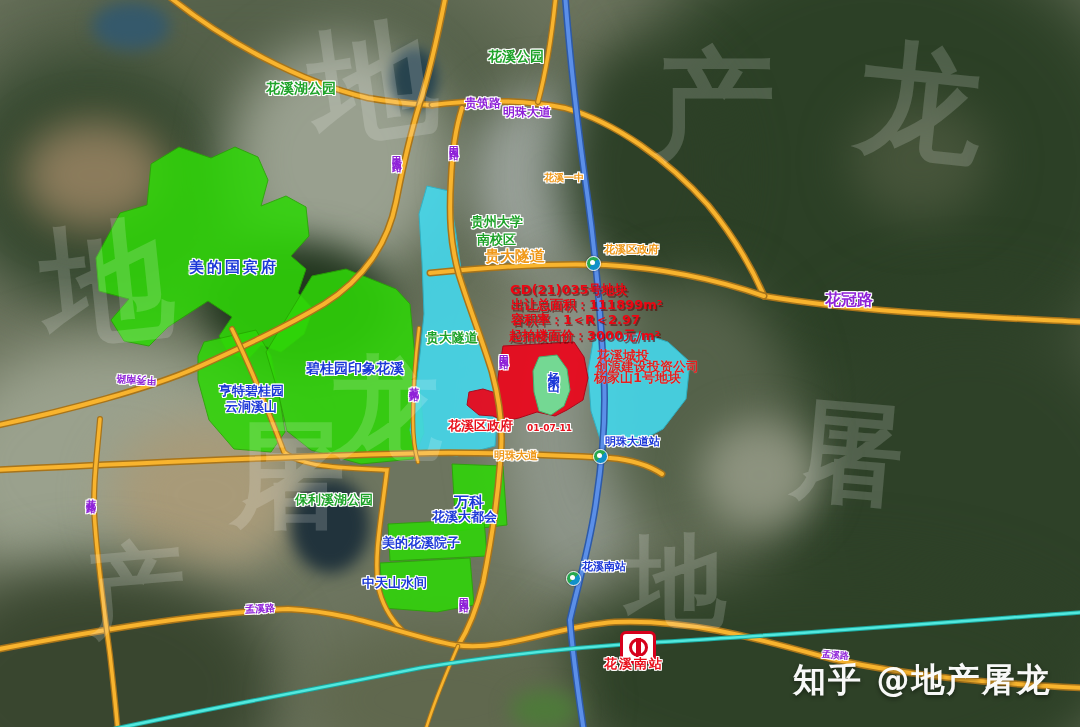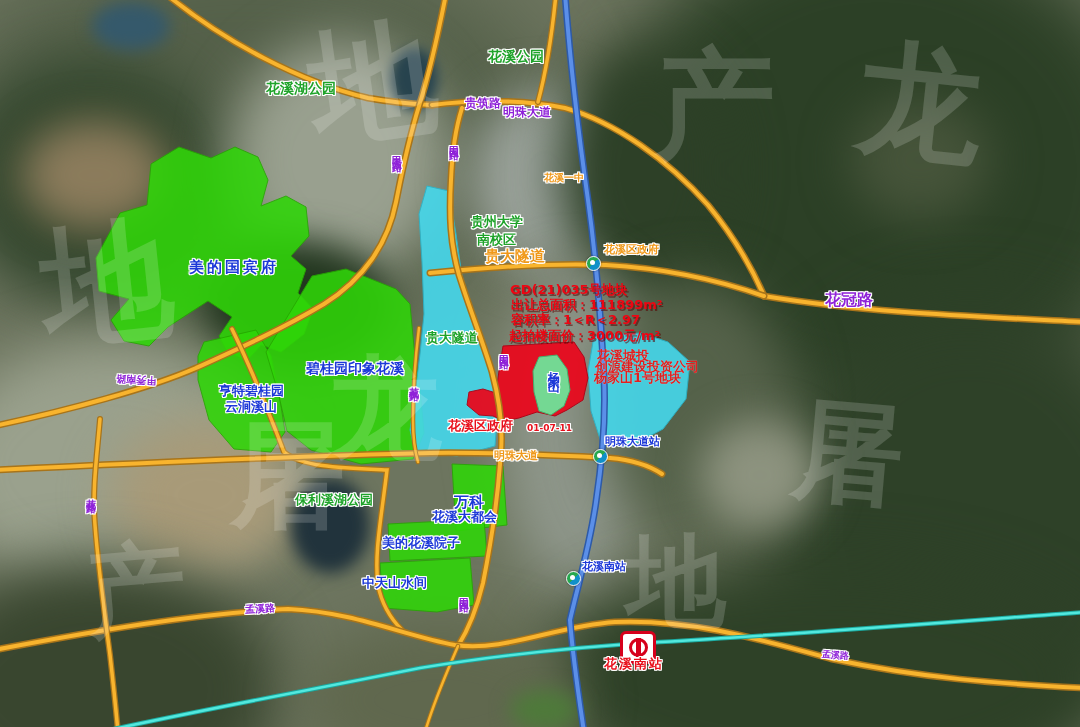--- a/index.html
+++ b/index.html
@@ -162,13 +162,14 @@
   <div class="lbl b ow" style="left:582px;top:561px;font-size:11px">花溪南站</div>
   <div class="lbl r ow" style="left:604px;top:657px;font-size:13px;letter-spacing:2px">花溪南站</div>
 
   <div class="metro" style="left:586px;top:256px"></div>
   <div class="metro" style="left:593px;top:449px"></div>
   <div class="metro" style="left:566px;top:571px"></div>
   <div class="rail" style="left:620px;top:631px">
       <div class="ring"></div>
     </div>
 
+  <div id="zhihu" style="left:793px;top:658px">知乎 @地产屠龙</div>
 </div>
 
 </body></html>

